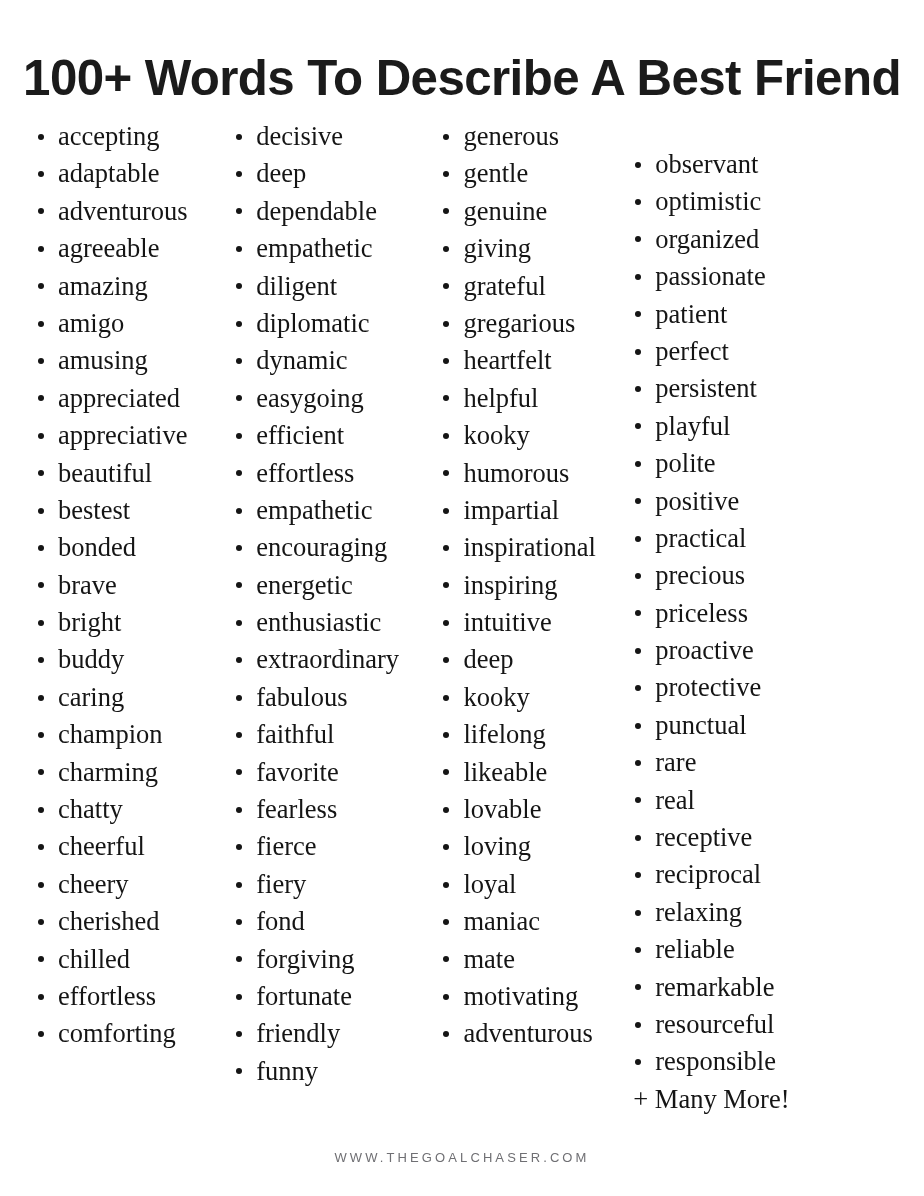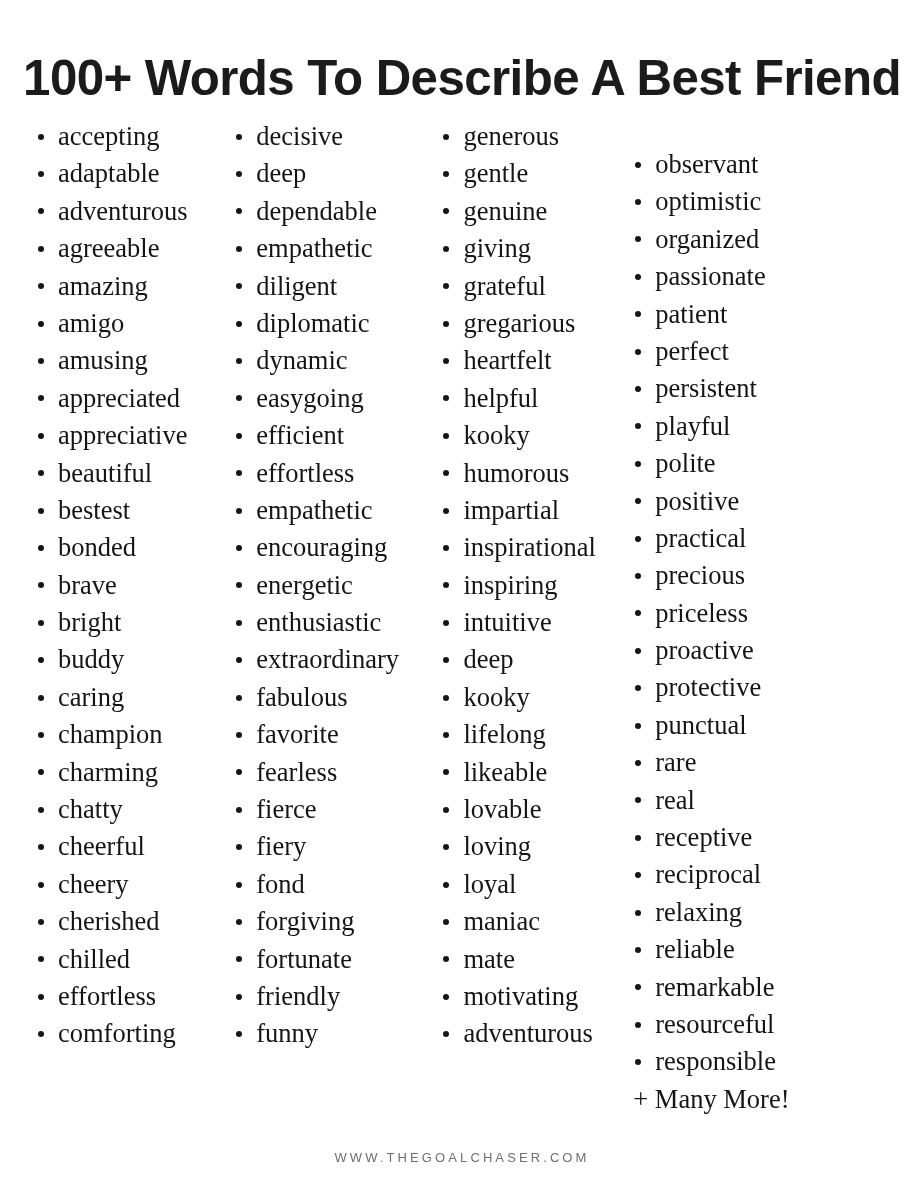--- a/index.html
+++ b/index.html
@@ -139,20 +139,21 @@
       <li class="word-item"><span class="bullet"></span><span>dynamic</span></li>
       <li class="word-item"><span class="bullet"></span><span>easygoing</span></li>
       <li class="word-item"><span class="bullet"></span><span>efficient</span></li>
       <li class="word-item"><span class="bullet"></span><span>effortless</span></li>
       <li class="word-item"><span class="bullet"></span><span>empathetic</span></li>
       <li class="word-item"><span class="bullet"></span><span>encouraging</span></li>
       <li class="word-item"><span class="bullet"></span><span>energetic</span></li>
       <li class="word-item"><span class="bullet"></span><span>enthusiastic</span></li>
       <li class="word-item"><span class="bullet"></span><span>extraordinary</span></li>
       <li class="word-item"><span class="bullet"></span><span>fabulous</span></li>
+      <li class="word-item"><span class="bullet"></span><span>faithful</span></li>
       <li class="word-item"><span class="bullet"></span><span>favorite</span></li>
       <li class="word-item"><span class="bullet"></span><span>fearless</span></li>
       <li class="word-item"><span class="bullet"></span><span>fierce</span></li>
       <li class="word-item"><span class="bullet"></span><span>fiery</span></li>
       <li class="word-item"><span class="bullet"></span><span>fond</span></li>
       <li class="word-item"><span class="bullet"></span><span>forgiving</span></li>
       <li class="word-item"><span class="bullet"></span><span>fortunate</span></li>
       <li class="word-item"><span class="bullet"></span><span>friendly</span></li>
       <li class="word-item"><span class="bullet"></span><span>funny</span></li>
     </ul>

